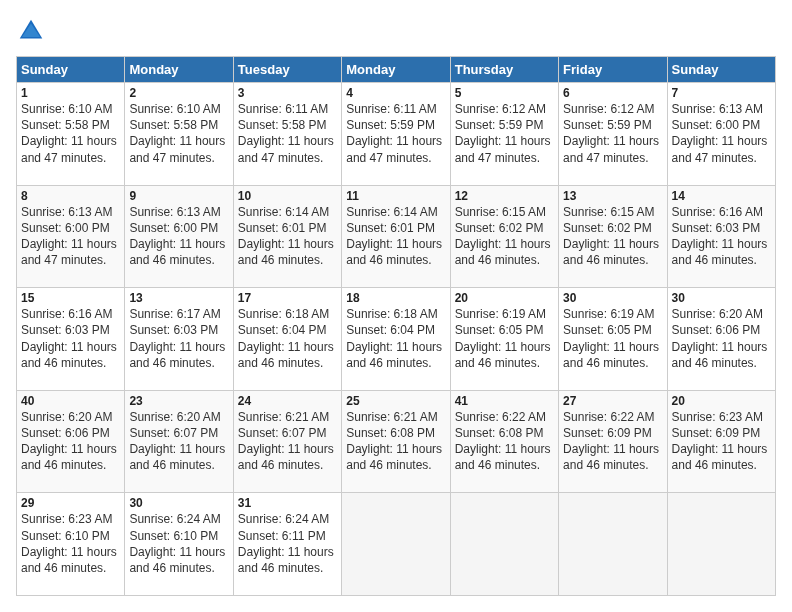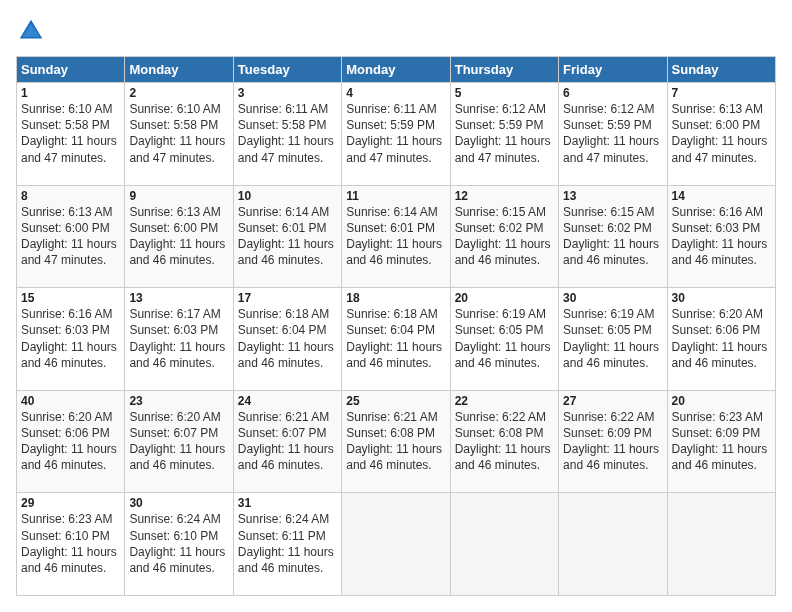--- a/index.html
+++ b/index.html
@@ -306,21 +306,21 @@
 and 46 minutes.</div>
           </td>
           <td>
             <span class="day-num">25</span>
             <div class="day-info" style="white-space: pre-line;">Sunrise: 6:21 AM
 Sunset: 6:08 PM
 Daylight: 11 hours
 and 46 minutes.</div>
           </td>
           <td>
-            <span class="day-num">22</span>
+            <span class="day-num">41</span>
             <div class="day-info" style="white-space: pre-line;">Sunrise: 6:22 AM
 Sunset: 6:08 PM
 Daylight: 11 hours
 and 46 minutes.</div>
           </td>
           <td>
             <span class="day-num">27</span>
             <div class="day-info" style="white-space: pre-line;">Sunrise: 6:22 AM
 Sunset: 6:09 PM
 Daylight: 11 hours

